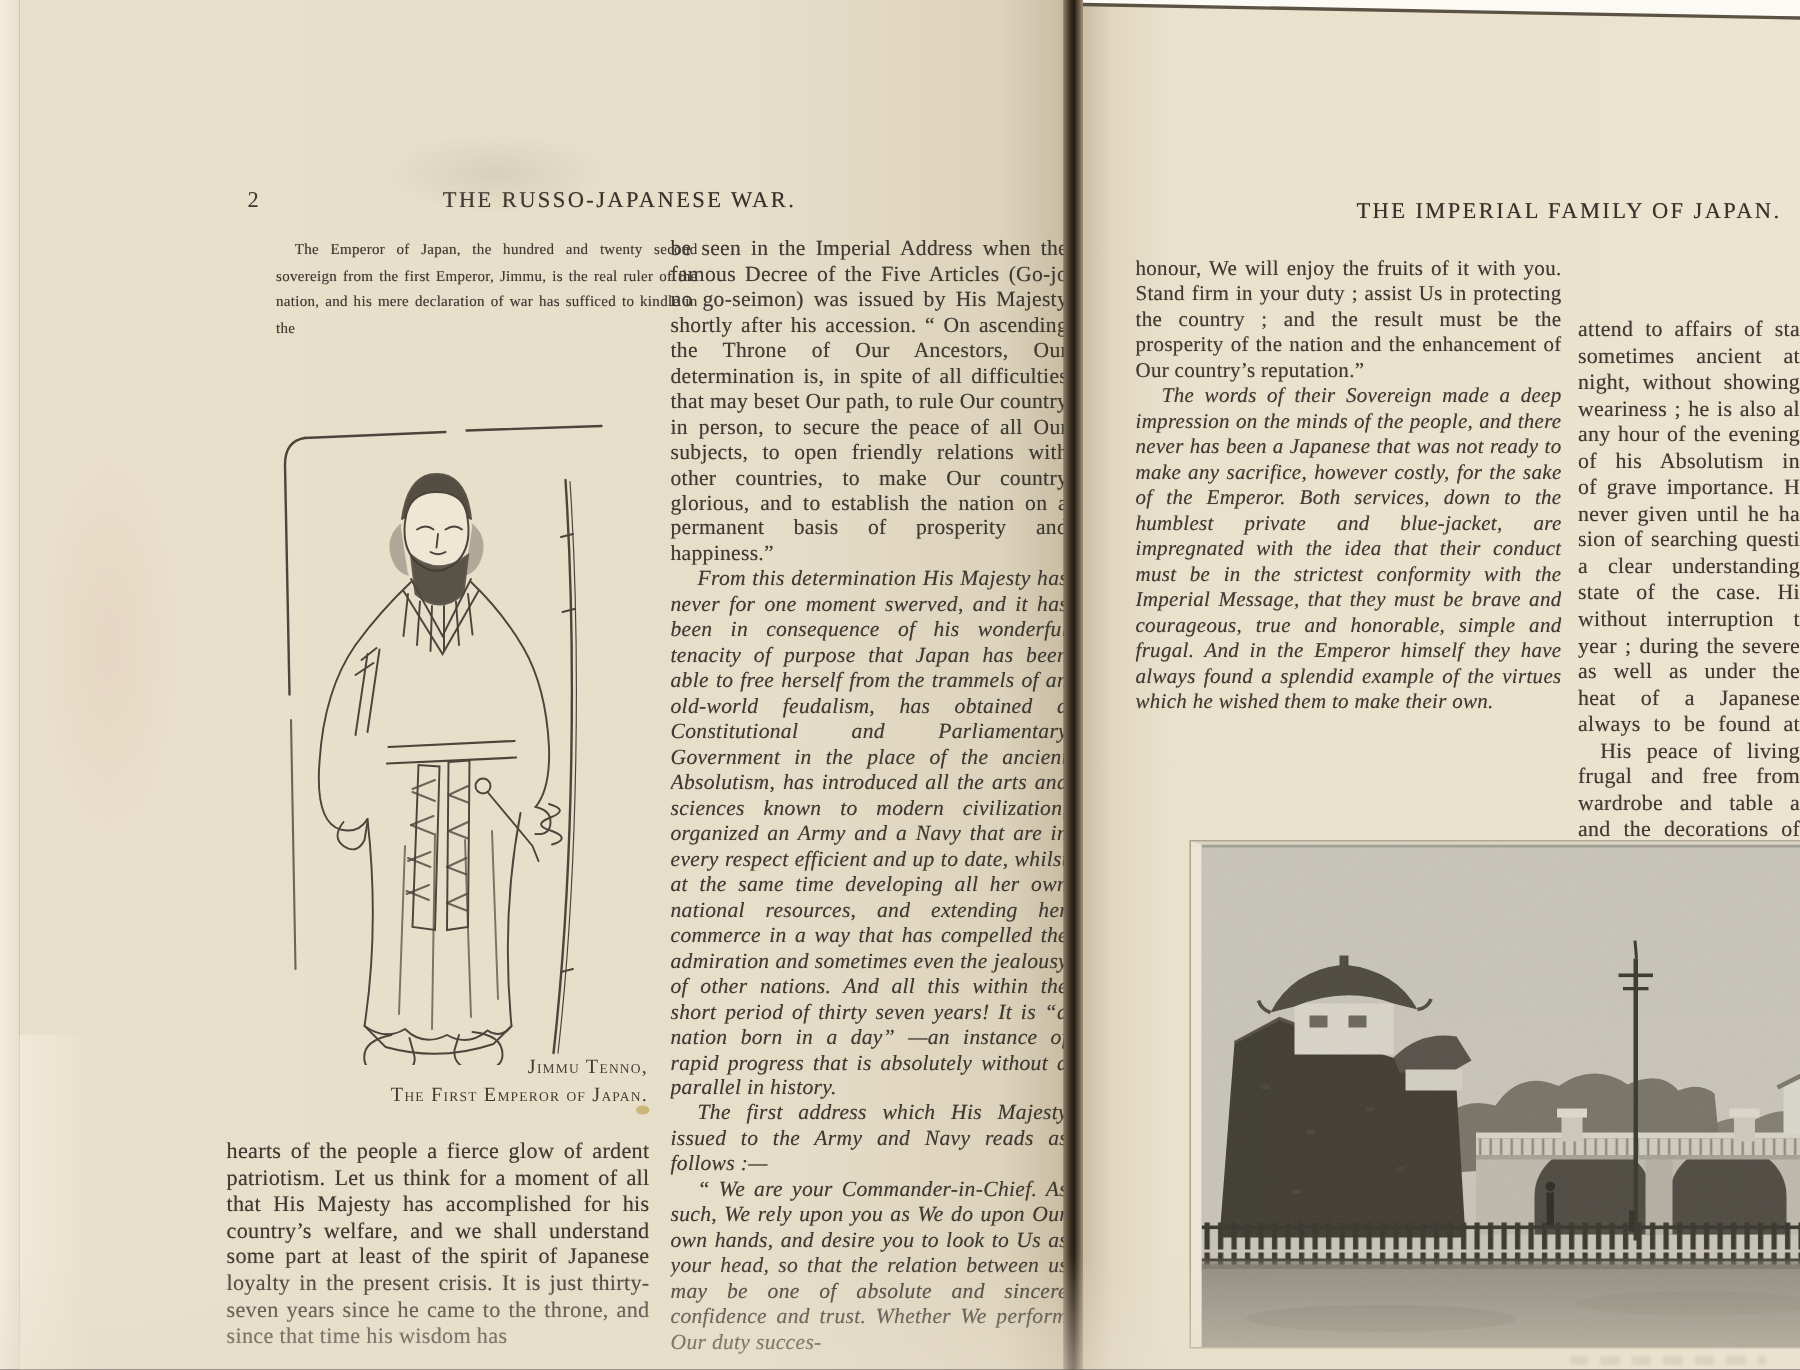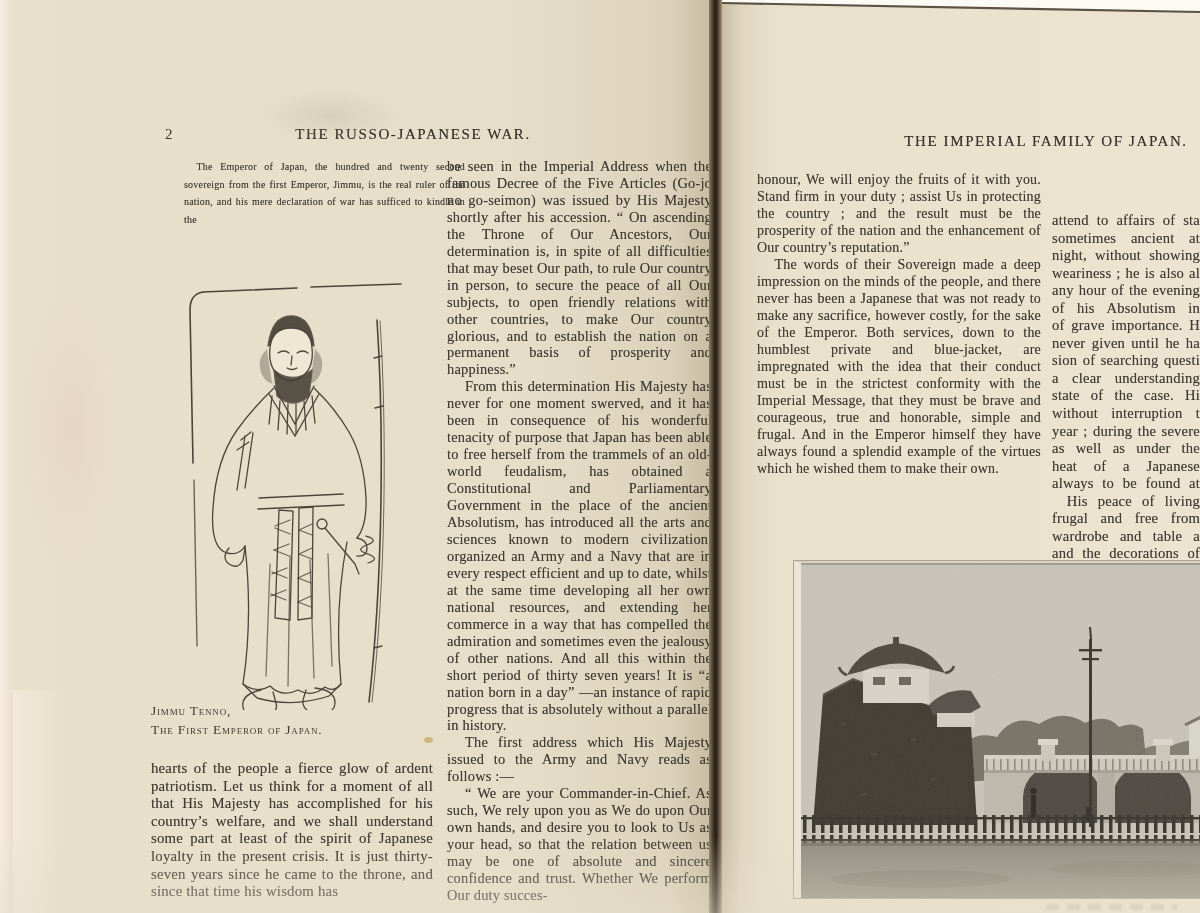--- a/index.html
+++ b/index.html
@@ -21,32 +21,32 @@
   
   .pageno{position:absolute;left:152px;top:126px;font-size:15px;color:#3a362e;}
   .running-head{position:absolute;font-size:15px;letter-spacing:1.6px;color:#36322a;
       text-align:center;white-space:nowrap;text-shadow:0 0 .5px rgba(54,50,42,.55);}
   .rh-left{left:150px;top:126px;width:500px;}
   .rh-right{left:896px;top:133px;width:300px;}
 
   .col{position:absolute;overflow:hidden;text-align:justify;
       text-shadow:0 0 .5px rgba(62,58,50,.5);letter-spacing:.2px;}
   .col p{margin:0;}
-  .col p + p{text-indent:1.25em;}
+  .col p + p{text-indent:1.25em;font-style:italic;}
   p.indent{text-indent:1.25em;}
 
   .col-l1 {left:138px;top:158px;width:281px;font-size:10px;line-height:17.6px;margin-left:33px;}
   .col-l1b{left:138px;top:760px;width:282px;height:153px;font-size:14.8px;line-height:17.6px;}
   .col-l2 {left:434px;top:158px;width:265px;height:755px;font-size:14.4px;line-height:16.95px;}
   .col-r1 {left:757px;top:171px;width:284px;height:392px;font-size:14px;line-height:17px;}
   .col-r2 {left:1052px;top:168px;width:148px;height:388px;font-size:14.6px;margin-top:44px;}
   .col-r2 .cline{line-height:17.55px;text-align:justify;text-align-last:justify;overflow:hidden;height:17.55px;}
 
   .illus{position:absolute;left:158px;top:258px;width:252px;height:452px;}
-  .caption{position:absolute;left:138px;top:701px;width:281px;text-align:left;
+  .caption{position:absolute;left:138px;top:701px;width:281px;text-align:right;
       font-variant:small-caps;font-size:13.5px;line-height:19px;letter-spacing:.8px;color:#413c33;}
 
   .photo{position:absolute;left:794px;top:561px;width:406px;height:337px;overflow:hidden;
       border-left:7px solid #ece5d5;border-top:2px solid #d9d2c1;
       box-shadow:0 0 0 1px rgba(95,88,72,.45);background:#c7c3b8;}
   .caption-remnant{position:absolute;left:1046px;top:904px;width:132px;height:6px;opacity:.45;
       filter:blur(1px);border-radius:3px;
       background:repeating-linear-gradient(90deg,rgba(118,110,94,.5) 0 13px,transparent 13px 21px);}
 
   

